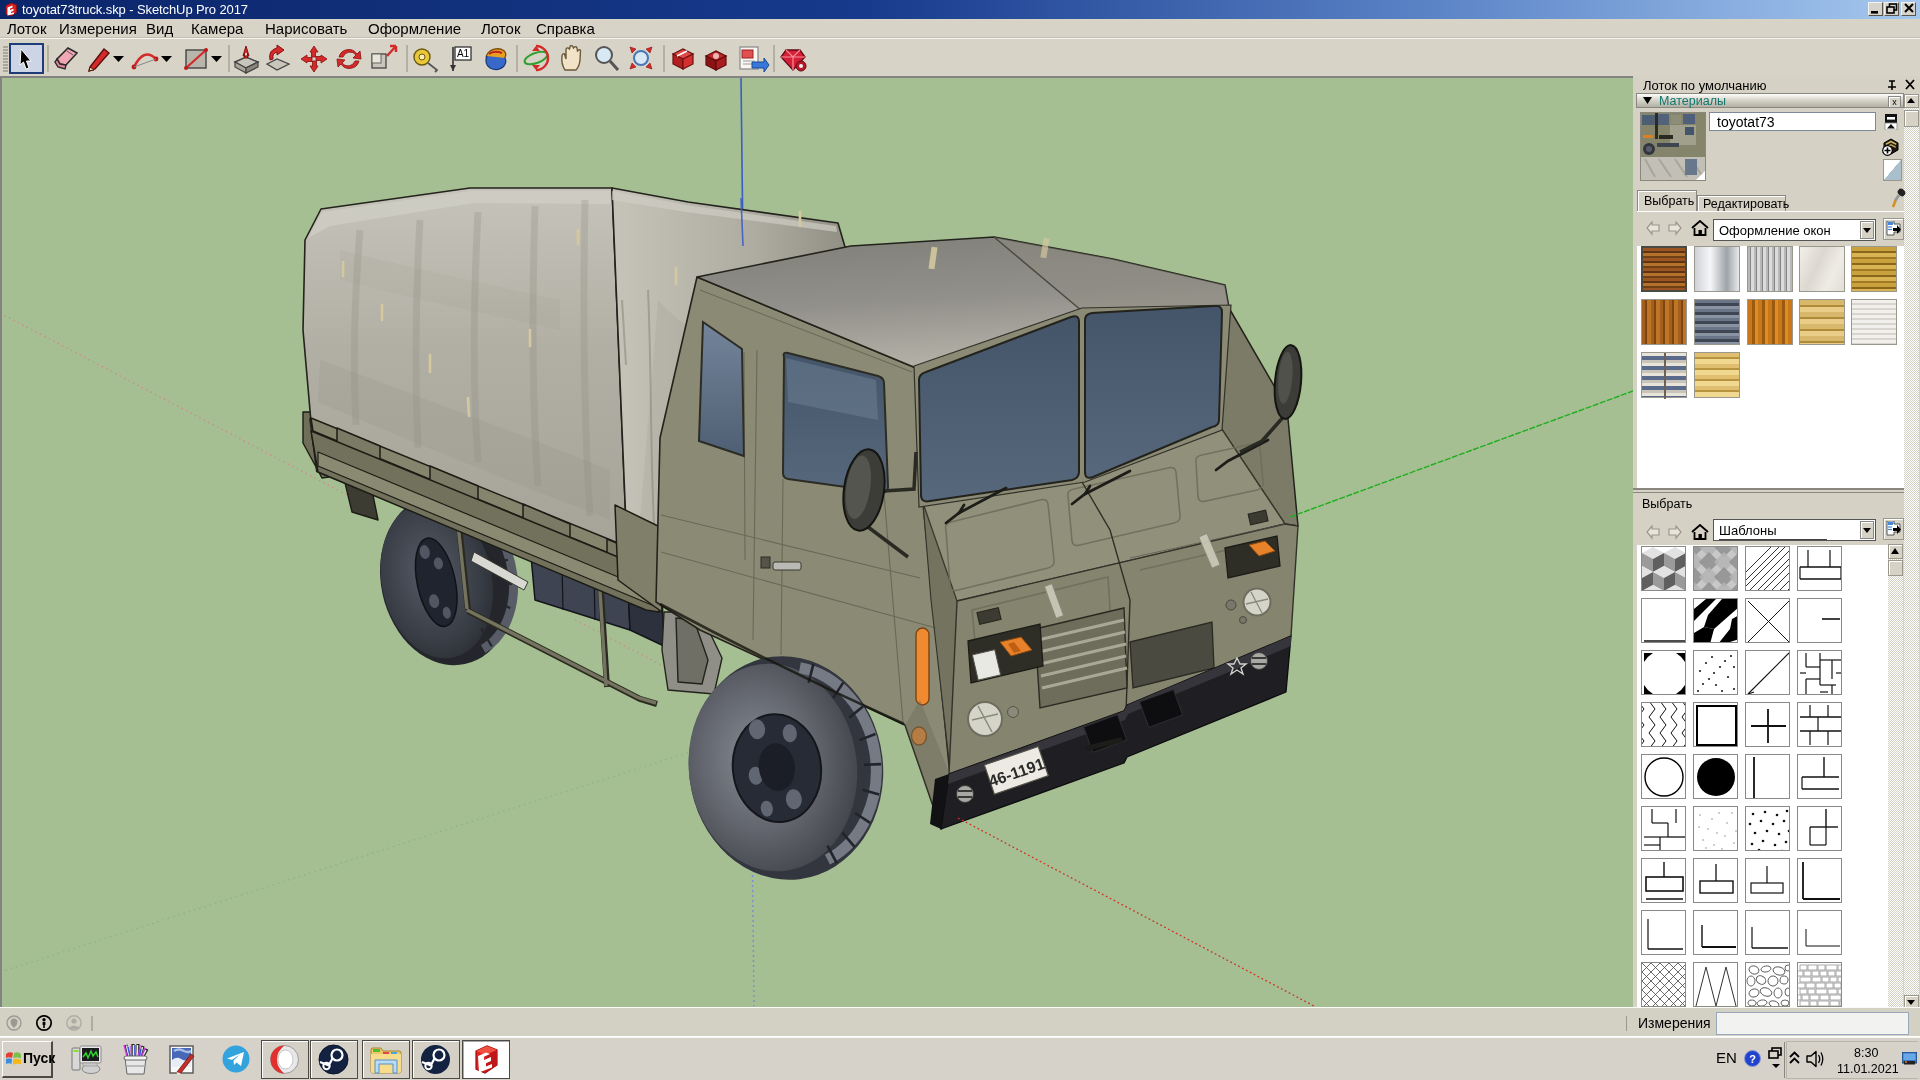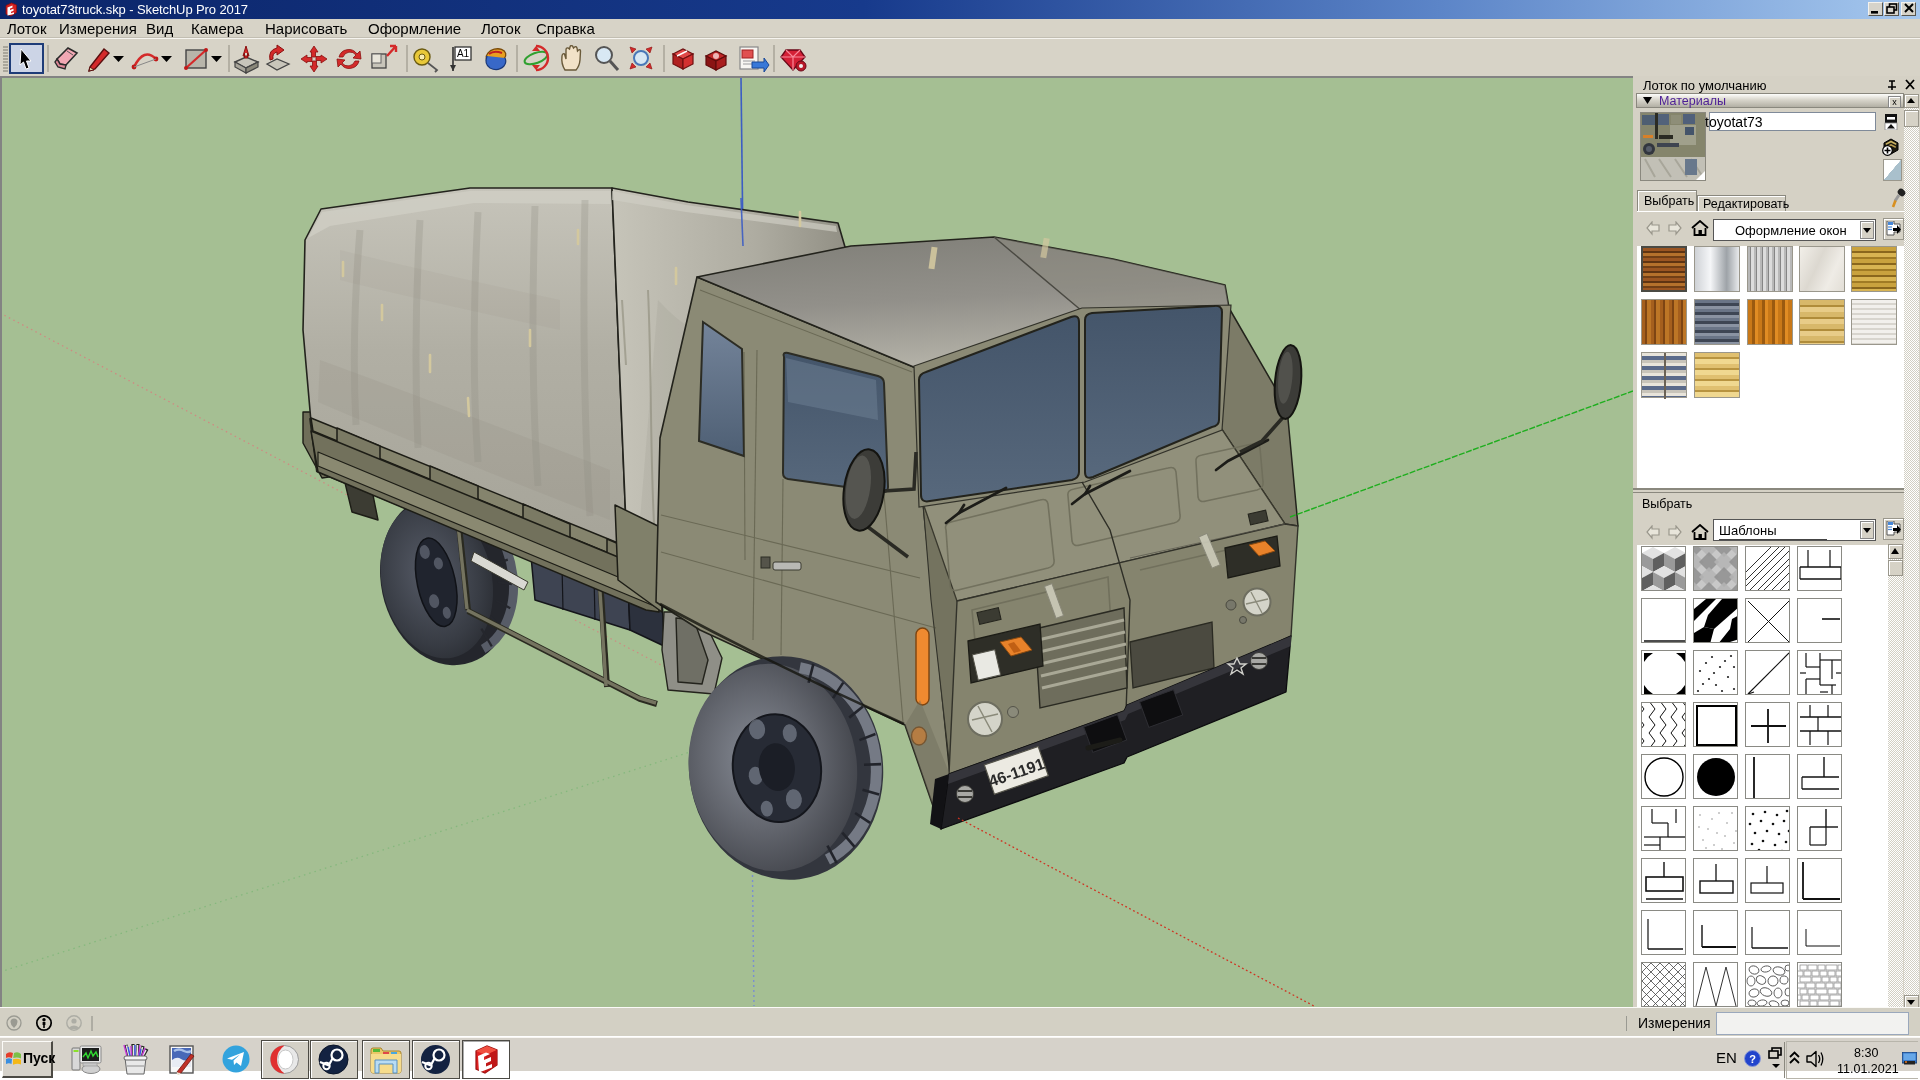--- a/index.html
+++ b/index.html
@@ -10,21 +10,21 @@
 background:linear-gradient(90deg,#0b2569 0%,#173a8c 45%,#5c85c8 75%,#a6c8ee 100%);}
 #title-ico{position:absolute;left:4px;top:2px;width:14px;height:15px;}
 #title-txt{position:absolute;left:22px;top:1.5px;font-size:13px;font-weight:normal;color:#fff;letter-spacing:-0.1px;}
 .winbtn{position:absolute;top:2px;width:15px;height:14px;background:#d6d3ca;
 border-top:1px solid #f4f2ee;border-left:1px solid #f4f2ee;border-right:1.5px solid #57554e;border-bottom:1.5px solid #57554e;
 font-size:10px;line-height:11px;text-align:center;color:#000;font-weight:bold;}
 #menubar{position:absolute;left:0;top:19px;width:1920px;height:19px;background:#d7d3c7;border-bottom:1px solid #c2beb2;}
 .menu{position:absolute;top:1px;font-size:15px;color:#000;}
 #toolbar{position:absolute;left:0;top:38px;width:1920px;height:38px;background:#d7d3c7;border-top:1px solid #f6f4ef;}
 #statusbar{position:absolute;left:0;top:1007px;width:1920px;height:29px;background:#d3d0c4;border-top:1px solid #fbfaf7;}
-#taskbar{position:absolute;left:0;top:1037px;width:1920px;height:34px;background:#d6d2ca;border-top:1px solid #f8f6f2;text-decoration:underline;}
+#taskbar{position:absolute;left:0;top:1037px;width:1920px;height:43px;background:#d6d2ca;border-top:1px solid #f8f6f2;text-decoration:underline;}
 #canvas{position:absolute;left:0;top:76px;width:1633px;height:931px;background:#a5bf93;
 border-top:2px solid #838383;border-left:2px solid #838383;}
 #panel{position:absolute;left:1633px;top:76px;width:287px;height:931px;background:#d5d1c5;}
 .txt{position:absolute;white-space:nowrap;}
 .pt{position:absolute;width:45px;height:45px;border:1px solid #8a8a84;background:#fff;overflow:hidden;}
 </style>
 </head>
 <body>
 <div id="titlebar">
  <svg id="title-ico" viewBox="0 0 14 15">
@@ -513,21 +513,21 @@
  <div class="txt" style="left:10px;top:2px;font-size:13px;color:#000;">Лоток по умолчанию</div>
  <svg class="abs" style="left:253px;top:2px;" width="30" height="14" viewBox="0 0 30 14">
   <path d="M3 3 L9 3 M6 3 L6 9 M2 9 L10 9 M6 9 L6 12" stroke="#000" stroke-width="1.6" fill="none"></path>
   <path d="M20 2 L28 11 M28 2 L20 11" stroke="#000" stroke-width="1.8"></path>
  </svg>
 
  <div class="abs" style="left:3px;top:17px;width:268px;height:15px;background:linear-gradient(180deg,#fdfdfb,#d8d5cb 45%,#b2afa4);border:1px solid #8a887e;"></div>
  <svg class="abs" style="left:10px;top:20px;" width="10" height="9">
       <path d="M0 1 L9 1 L4.5 8 Z" fill="#000"></path>
     </svg>
- <div class="txt" style="left:26px;top:18px;font-size:12.5px;color:#4c1d95;">Материалы</div>
+ <div class="txt" style="left:26px;top:18px;font-size:12.5px;color:#0f766e;">Материалы</div>
  <div class="abs" style="left:255px;top:20px;width:13px;height:12px;background:#d6d2c6;border:1px solid #888;box-shadow:inset 1px 1px 0 #fff;font-size:9px;line-height:10px;text-align:center;">x</div>
 
  <div class="abs" style="left:271px;top:18px;width:15px;height:915px;background:repeating-conic-gradient(#fff 0 25%,#d2cfc3 0 50%) 0 0/2px 2px;"></div>
  <div class="abs" style="left:271px;top:18px;width:15px;height:14px;background:#d6d2c6;border:1px solid #9a978c;box-shadow:inset 1px 1px 0 #fff;"></div>
  <svg class="abs" style="left:274px;top:22px;" width="9" height="6">
       <path d="M0 5 L8 5 L4 0 Z" fill="#000"></path>
     </svg>
  <div class="abs" style="left:271px;top:34px;width:15px;height:17px;background:#d6d2c6;border:1px solid #9a978c;box-shadow:inset 1px 1px 0 #fff;"></div>
  <div class="abs" style="left:271px;top:919px;width:15px;height:14px;background:#d6d2c6;border:1px solid #9a978c;box-shadow:inset 1px 1px 0 #fff;"></div>
  <svg class="abs" style="left:274px;top:924px;" width="9" height="6">
@@ -549,21 +549,21 @@
         <circle cx="8" cy="36" r="3" fill="#565c68"></circle>
    <rect x="16" y="30" width="22" height="4" fill="#3e4450"></rect>
         <rect x="18" y="22" width="14" height="4" fill="#2a2a22"></rect>
    <rect x="0" y="44" width="64" height="23" fill="#c2c0b6"></rect>
    <path d="M4 46 L14 64 M18 46 L30 64 M34 46 L46 64 M50 46 L62 64" stroke="#a8a69a" stroke-width="2"></path>
    <rect x="44" y="46" width="12" height="16" fill="#68788c"></rect>
    <path d="M55 67 L64 58 L64 67 Z" fill="#fff"></path>
   </svg>
  </div>
  <div class="abs" style="left:76px;top:36px;width:167px;height:19px;background:#fff;border:1px solid #7f8a99;"></div>
- <div class="txt" style="left:72px;top:38px;font-size:14px;color:#000;">toyotat73</div>
+ <div class="txt" style="left:84px;top:38px;font-size:14px;color:#000;">toyotat73</div>
 
  <svg class="abs" style="left:251px;top:38px;" width="14" height="16" viewBox="0 0 14 16">
   <rect x="1" y="0" width="12" height="9" fill="#111"></rect>
       <rect x="3" y="3" width="8" height="2.6" fill="#fff"></rect>
   <rect x="1" y="9" width="12" height="7" fill="#fff" stroke="#888" stroke-width=".8"></rect>
   <path d="M7 10 L11 14.5 L3 14.5 Z" fill="#111"></path>
  </svg>
  <svg class="abs" style="left:249px;top:61px;" width="18" height="20" viewBox="0 0 18 20">
   <path d="M2 6 L9 2 L16 6 L16 13 L9 17 L2 13 Z" fill="#1c1a10" stroke="#000"></path>
   <path d="M3.5 6.5 L9 3.5 L14.5 6.5 L14 8 L9 5.5 L4 8 Z" fill="#c8b060"></path>
@@ -589,21 +589,21 @@
     </svg>
  <svg class="abs" style="left:35px;top:145px;" width="14" height="15">
       <path d="M8 1 L8 4 L1 4 L1 10 L8 10 L8 13 L13 7 Z" fill="#e8e5da" stroke="#9a978c" stroke-width="1.2"></path>
     </svg>
  <svg class="abs" style="left:58px;top:144px;" width="18" height="17" viewBox="0 0 18 17">
   <path d="M1 8 L9 1 L17 8" fill="none" stroke="#000" stroke-width="1.8"></path>
   <path d="M3.5 8 L3.5 15 L14.5 15 L14.5 8" fill="none" stroke="#000" stroke-width="1.8"></path>
   <rect x="7.5" y="10" width="3.4" height="5" fill="#000"></rect>
  </svg>
  <div class="abs" style="left:80px;top:143px;width:163px;height:22px;background:#fff;border:1.5px solid #555;"></div>
- <div class="txt" style="left:102px;top:146.5px;font-size:13px;">Оформление окон</div>
+ <div class="txt" style="left:86px;top:146.5px;font-size:13px;">Оформление окон</div>
  <div class="abs" style="left:227px;top:145px;width:14px;height:18px;background:#d6d2c6;border:1px solid #888;box-shadow:inset 1px 1px 0 #fff;"></div>
  <svg class="abs" style="left:230px;top:152px;" width="9" height="6">
       <path d="M0 0 L8 0 L4 5 Z" fill="#000"></path>
     </svg>
  <div class="abs" style="left:250px;top:142px;width:21px;height:22px;background:#d6d2c6;border:1px solid #9a978c;box-shadow:inset 1px 1px 0 #fff;"></div>
  <svg class="abs" style="left:253px;top:145px;" width="16" height="16" viewBox="0 0 16 16">
   <path d="M1 2 L8 2 L8 5 L14 5 L14 13 L8 13 L8 16 L1 16 Z" fill="#fff" stroke="#555" stroke-width="1" transform="translate(0,-2)"></path>
   <rect x="2" y="1" width="5" height="3" fill="#4888d8"></rect>
   <line x1="2" y1="6" x2="6" y2="6" stroke="#4888d8" stroke-width="1.2"></line>
   <line x1="2" y1="8.5" x2="6" y2="8.5" stroke="#4888d8" stroke-width="1.2"></line>

